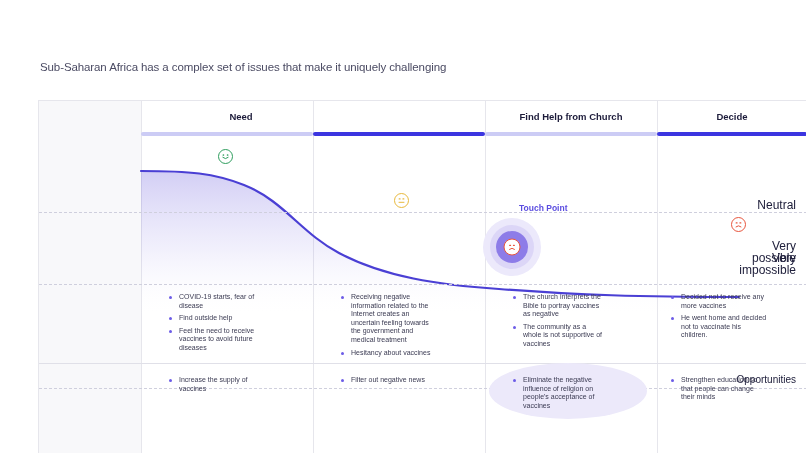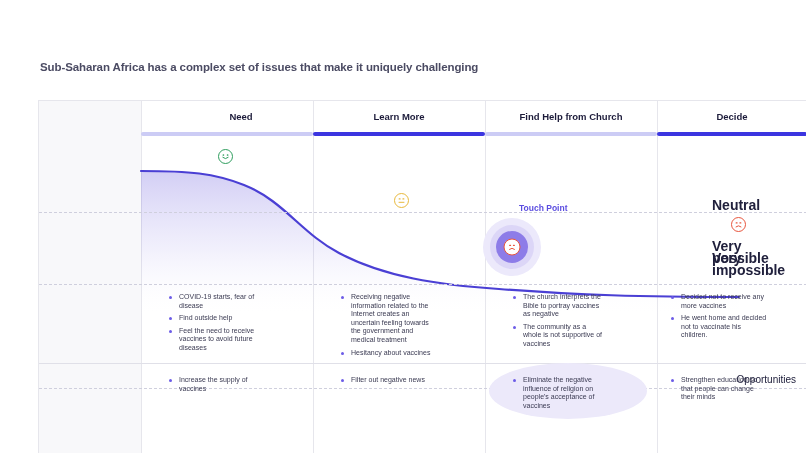--- a/index.html
+++ b/index.html
@@ -11,21 +11,21 @@
   }
   .page { position: relative; width: 806px; height: 453px; }
 
   .title {
     position: absolute; left: 40px; top: 27px;
     font-size: 23px; font-weight: bold; color: #1c1b3a;
     letter-spacing: -0.3px;
   }
   .subtitle {
     position: absolute; left: 40px; top: 61px;
-    font-size: 11.5px; color: #4b4b63; letter-spacing: -0.1px; font-weight: bold;
+    font-size: 11.5px; color: #4b4b63; letter-spacing: -0.1px;
   }
 
   .board {
     position: absolute; left: 38px; top: 100px;
     width: 768px; height: 353px;
     border-top: 1px solid #e6e6ec;
     border-left: 1px solid #e6e6ec;
   }
 
   
@@ -35,23 +35,22 @@
   }
 
   
   .labelcol {
     position: absolute; left: 0; top: 0;
     width: 102px; height: 353px;
     background: #f8f8fa;
   }
   .ylabel {
     position: absolute; width: 84px; right: 10px;
-    font-size: 14px; color: #20203c;
+    text-align: right; font-size: 12px; color: #20203c;
     line-height: 11.5px;
-    font-weight: bold;
   }
   .ylabel.vp   { top: 140px; }
   .ylabel.neu  { top: 99px; }
   .ylabel.vi   { top: 152px; }
   .opp-label {
     position: absolute; right: 10px; top: 273px;
     font-size: 10px; color: #20203c; font-weight: normal;
   }
 
   
@@ -139,21 +138,20 @@
       <div>possible</div>
     </div>
     <div class="ylabel neu">Neutral</div>
     <div class="ylabel vi">
       <div>Very</div>
       <div>impossible</div>
     </div>
     <div class="opp-label">Opportunities</div>
 
     <div class="head" style="left:116px; width:172px">Need</div>
-    <div class="head" style="left:274px; width:172px">Learn More</div>
     <div class="head" style="left:446px; width:172px">Find Help from Church</div>
     <div class="head" style="left:618px; width:150px">Decide</div>
 
     <div class="bar" style="left:102px; width:172px; background:#ccccf5"></div>
     <div class="bar" style="left:274px; width:172px; background:#3b35e0"></div>
     <div class="bar" style="left:446px; width:172px; background:#ccccf5"></div>
     <div class="bar" style="left:618px; width:150px; background:#3b35e0"></div>
 
     <svg style="position:absolute; left:0px; top:36px; width:768px; height:176px; overflow:visible;" viewBox="0 0 768 176" preserveAspectRatio="none">
       <defs>

